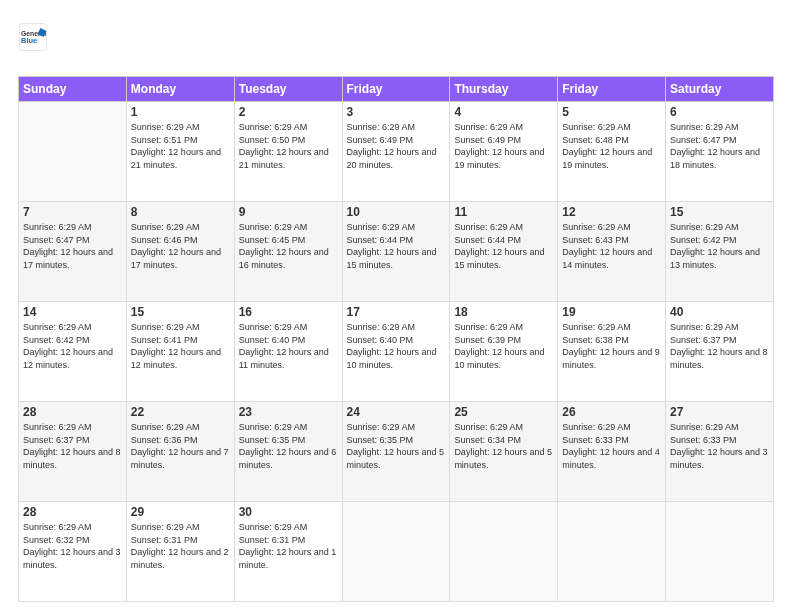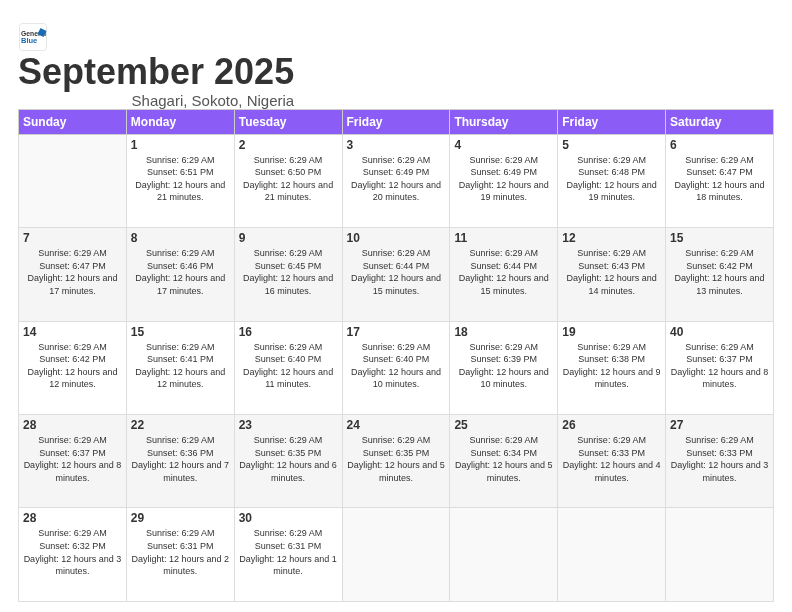--- a/index.html
+++ b/index.html
@@ -12,24 +12,23 @@
     }
     .page {
       width: 792px;
       height: 612px;
       padding: 18px 18px 10px 18px;
       display: flex;
       flex-direction: column;
     }
     .header {
       display: flex;
-      align-items: flex-start;
+      align-items: flex-end;
       justify-content: space-between;
-      margin-bottom: 0;
-      flex-direction: column;
+      margin-bottom: 24px;
     }
     .logo {
       display: flex;
       align-items: center;
       gap: 4px;
       margin-top: 4px;
     }
     .logo-icon {
       width: 30px;
       height: 30px;
@@ -77,42 +76,37 @@
       font-size: 12px;
       font-weight: bold;
       color: #333;
       display: block;
       margin-bottom: 2px;
     }
     .day-info {
       font-size: 9px;
       line-height: 1.4;
       color: #333;
-      text-align: center;
     }
     .row-shaded td {
       background: #f5f5f5;
     }
   </style>
 </head>
 <body>
 
 <div class="page">
   <div class="header">
     <div class="logo">
       <svg class="logo-icon" viewBox="0 0 40 40">
         <rect x="2" y="2" width="36" height="36" rx="4" fill="#fff" stroke="#ddd" stroke-width="1"></rect>
         <text x="4" y="18" font-size="9" font-weight="bold" fill="#333" font-family="Arial">General</text>
         <text x="4" y="28" font-size="10" font-weight="bold" fill="#1a6cb5" font-family="Arial">Blue</text>
         <polygon points="30,8 38,12 34,20 26,16" fill="#1a6cb5"></polygon>
       </svg>
-    </div>
-    <div class="title-block">
-      <div class="month-title">September 2025</div>
-      <div class="subtitle">Shagari, Sokoto, Nigeria</div>
     </div>
   </div>
 
   <table class="calendar">
     <thead>
       <tr>
         <th>Sunday</th>
         <th>Monday</th>
         <th>Tuesday</th>
         <th>Friday</th>

